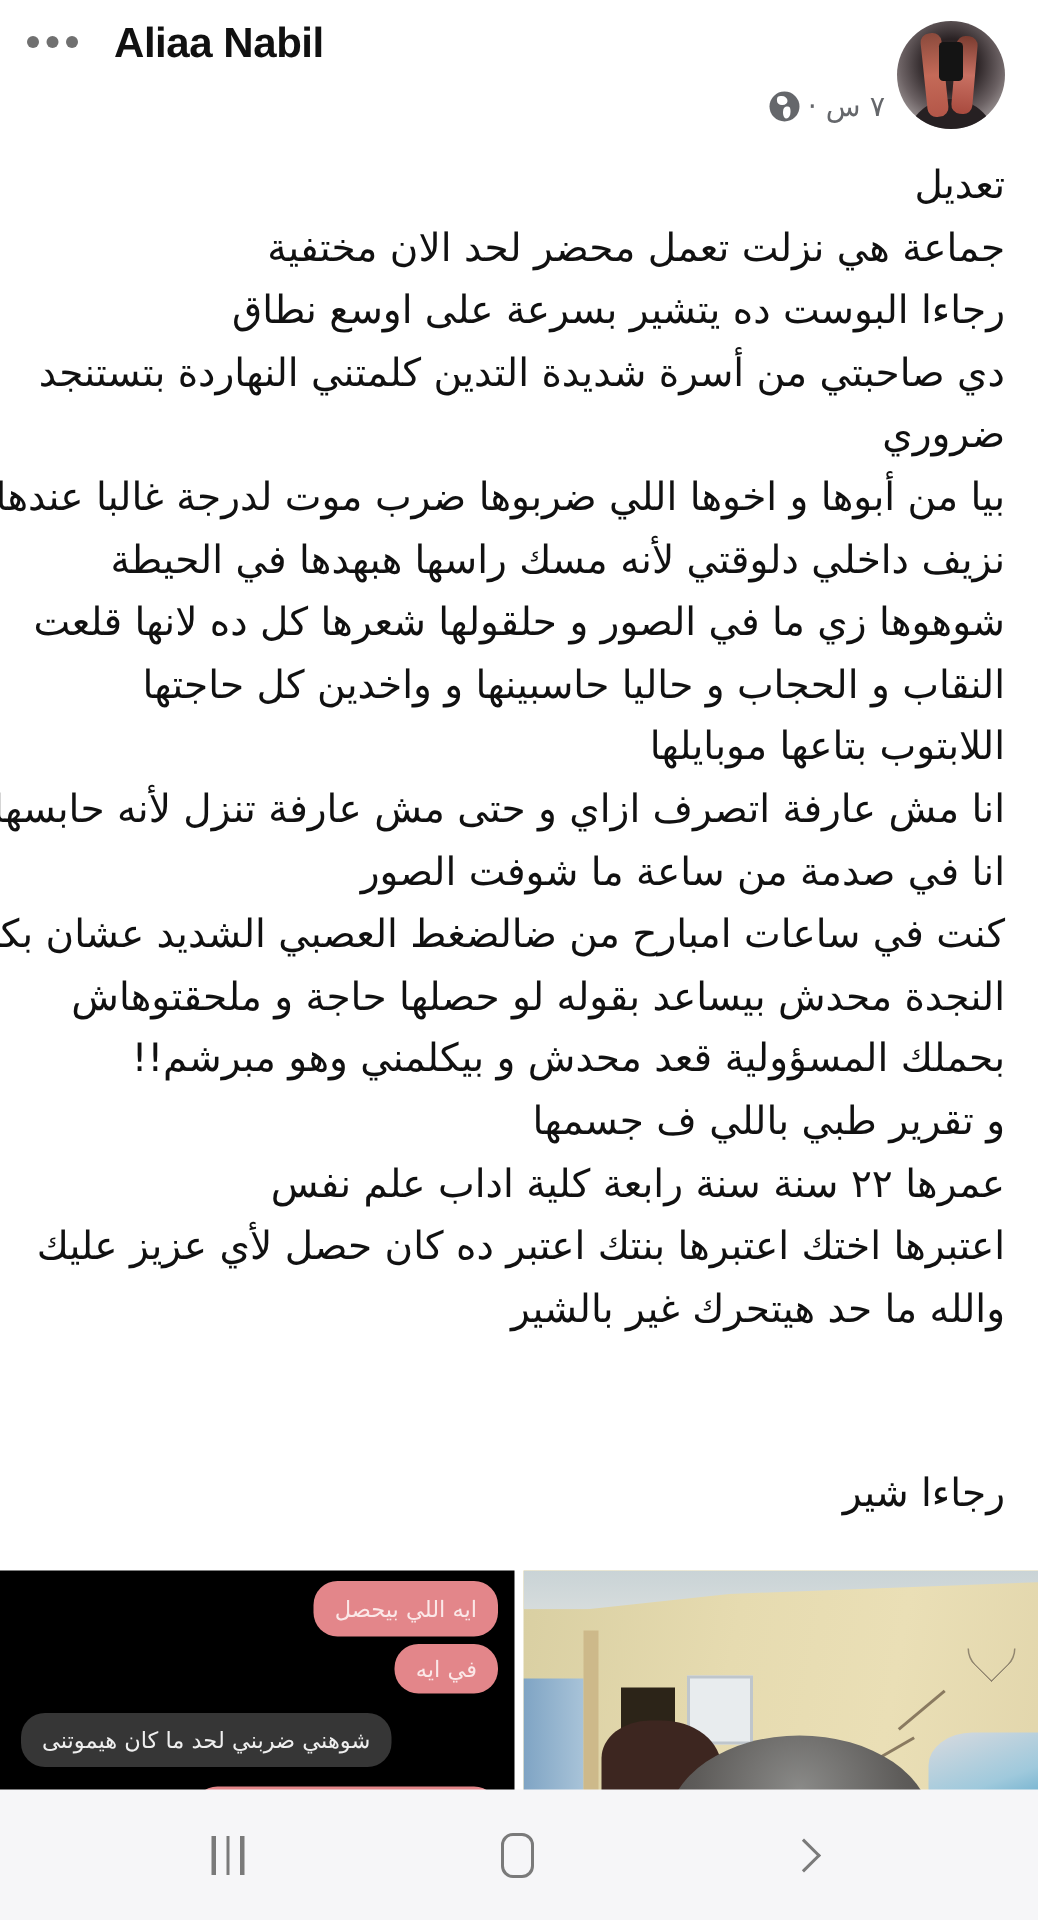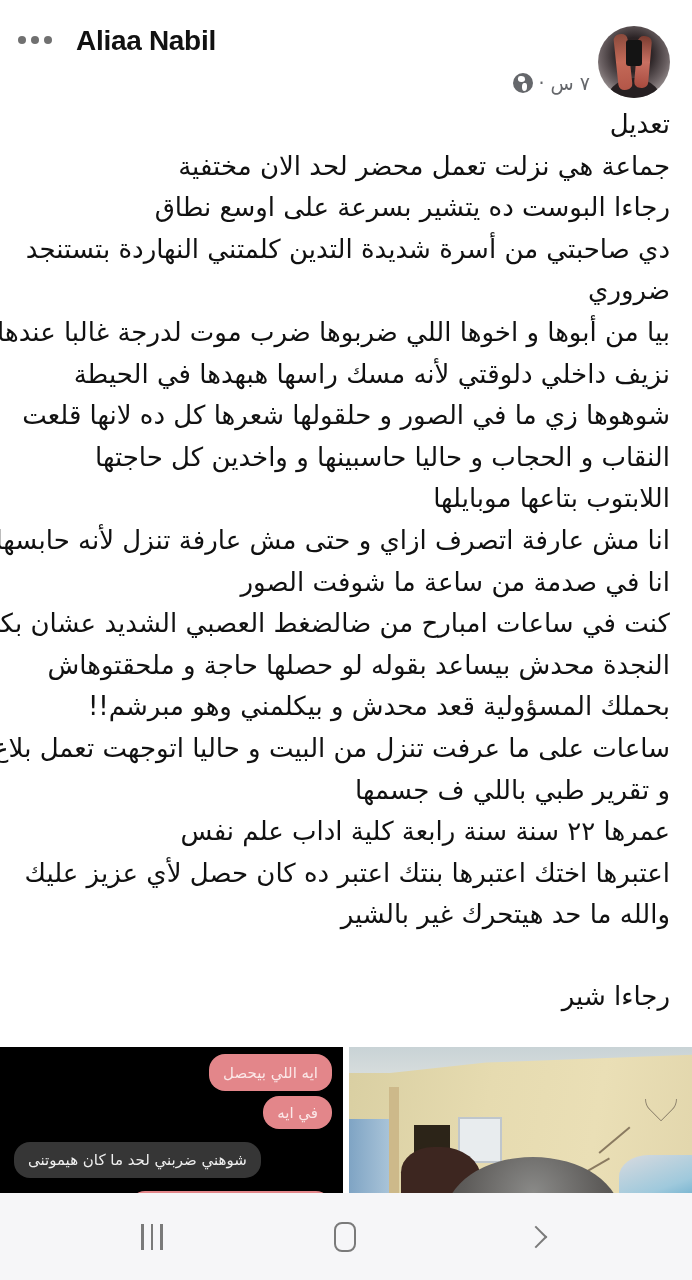--- a/index.html
+++ b/index.html
@@ -13,21 +13,20 @@
     position: relative;
     overflow: hidden;
     font-family: "DejaVu Sans", sans-serif;
     color: #111;
   }
   .header {
     position: absolute;
     top: 0; left: 0;
     width: 692px;
     height: 100px;
-    margin-top: 12px;
   }
   .more-dots {
     position: absolute;
     left: 18px;
     top: 24px;
     display: flex;
     gap: 5px;
     cursor: pointer;
   }
   .more-dots span {
@@ -282,21 +281,20 @@
   <span class="post-line">بيا من أبوها و اخوها اللي ضربوها ضرب موت لدرجة غالبا عندها</span>
   <span class="post-line">نزيف داخلي دلوقتي لأنه مسك راسها هبهدها في الحيطة</span>
   <span class="post-line">شوهوها زي ما في الصور و حلقولها شعرها كل ده لانها قلعت</span>
   <span class="post-line">النقاب و الحجاب و حاليا حاسبينها و واخدين كل حاجتها</span>
   <span class="post-line">اللابتوب بتاعها موبايلها</span>
   <span class="post-line">انا مش عارفة اتصرف ازاي و حتى مش عارفة تنزل لأنه حابسها</span>
   <span class="post-line">انا في صدمة من ساعة ما شوفت الصور</span>
   <span class="post-line">كنت في ساعات امبارح من ضالضغط العصبي الشديد عشان بكلم</span>
   <span class="post-line">النجدة محدش بيساعد بقوله لو حصلها حاجة و ملحقتوهاش</span>
   <span class="post-line">بحملك المسؤولية قعد محدش و بيكلمني وهو مبرشم!!</span>
-  <span class="post-line">ساعات على ما عرفت تنزل من البيت و حاليا اتوجهت تعمل بلاغ</span>
   <span class="post-line">و تقرير طبي باللي ف جسمها</span>
   <span class="post-line">عمرها ٢٢ سنة سنة رابعة كلية اداب علم نفس</span>
   <span class="post-line">اعتبرها اختك اعتبرها بنتك اعتبر ده كان حصل لأي عزيز عليك</span>
   <span class="post-line">والله ما حد هيتحرك غير بالشير</span>
 </div>
 
 <div class="post-footer">رجاءا شير</div>
 
 <div class="photos">
   <div class="photo-left">

